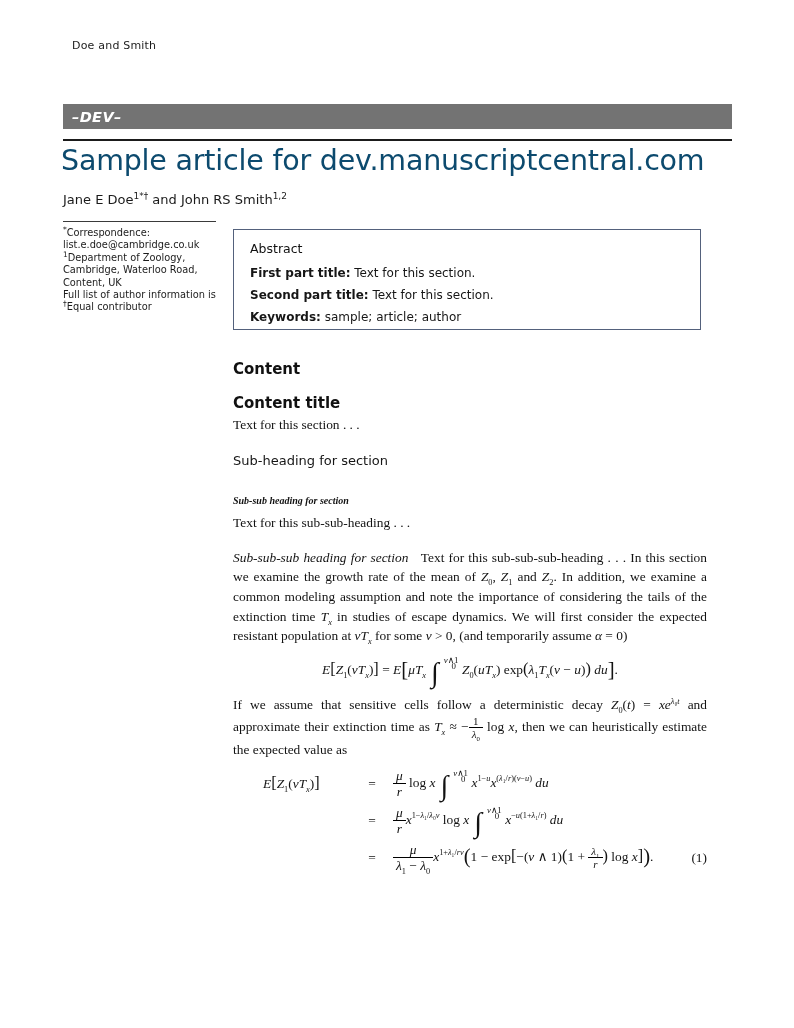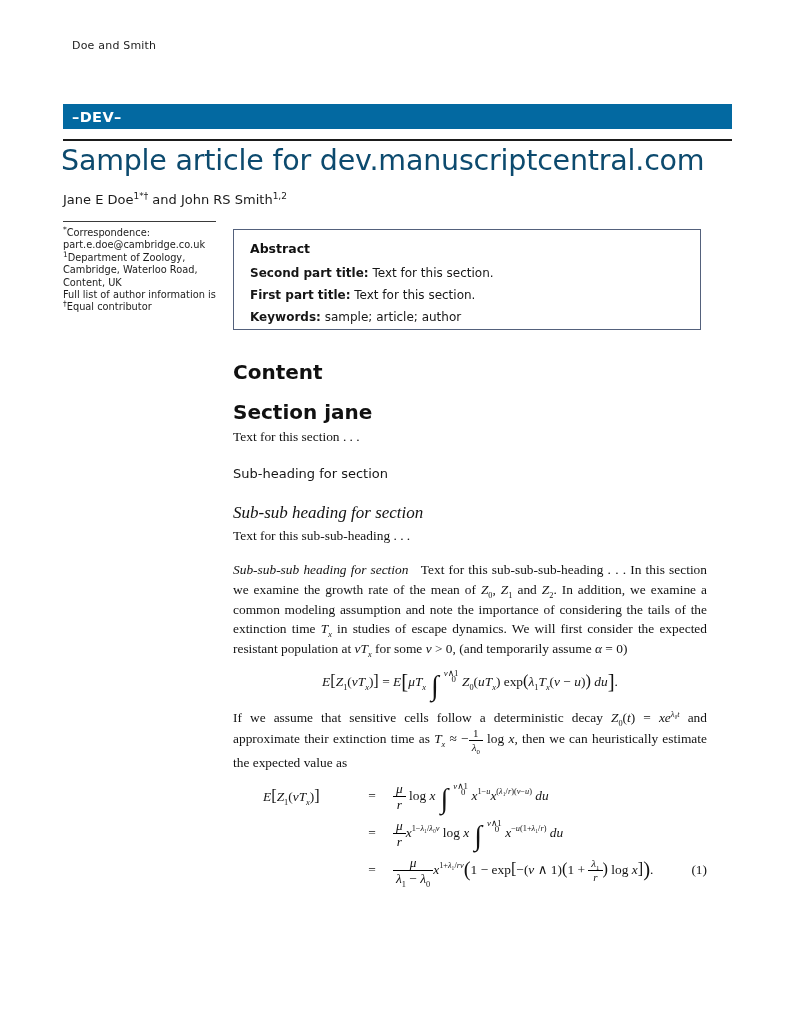--- a/index.html
+++ b/index.html
@@ -41,40 +41,40 @@
     border-top:1.5px solid #3a3a3a; padding-top:5px;
     font-size:9.8px; line-height:12.4px; color:#1b1b1b;
   }
   .sidebar sup { font-size:7.5px; }
 
   .abstract-box {
     position:absolute; left:233px; top:229px; width:468px; height:101px;
     box-sizing:border-box; border:1px solid #53617c;
     padding:11px 16px 0 16px;
   }
-  .abs-heading { font-weight:bold; font-size:12.5px; margin-bottom:10px; color:#111; }
+  .abs-heading { font-weight:normal; font-size:12.5px; margin-bottom:10px; color:#111; }
   .abs-row { font-size:12px; margin-bottom:8px; color:#161616; }
   .abs-label { font-weight:bold; }
 
   .main {
     position:absolute; left:233px; top:360px; width:474px;
     font-family:"Liberation Serif","DejaVu Serif",serif;
     font-size:13.4px; line-height:19.6px; color:#121212;
   }
   .h-a {
-    font-family:"DejaVu Sans", sans-serif; font-size:20px; font-weight:bold;
+    font-family:"DejaVu Sans", sans-serif; font-size:15px; font-weight:bold;
     margin:0 0 2px 0; color:#111; line-height:1.25;
   }
   .h-a.mt { margin-top:15px; }
   .h-b {
     font-family:"DejaVu Sans", sans-serif; font-size:13px; font-weight:normal;
     margin:17px 0 20px 0; color:#161616;
   }
   .h-c {
-    font-style:italic; font-weight:normal; font-size:17px;
+    font-style:italic; font-weight:bold; font-size:10px;
     margin:17px 0 3px 0;
   }
   .main p { margin:0; text-align:justify; }
   .main p.gap { margin-top:15px; }
 
   
   .frac { display:inline-block; vertical-align:middle; text-align:center; line-height:1.12; }
   .frac .n { display:block; border-bottom:1px solid #000; padding:0 3px; }
   .frac .d { display:block; padding:0 3px; }
   .frac.sm { font-size:0.82em; }
@@ -97,61 +97,61 @@
   .eq-rhs { flex:0 0 auto; }
   .eq-no  { margin-left:auto; flex:0 0 auto; }
 </style>
 </head>
 <body>
 
 <div class="page">
 
   <div class="running-head">Doe and Smith</div>
 
-  <div class="banner" style="background-color: #0369a1;">
+  <div class="banner" style="background-color: #737373; font-style: italic;">
     <span class="banner-label">–DEV–</span>
   </div>
 
   <div class="title-rule"></div>
 
   <h1 class="title">Sample article for dev.manuscriptcentral.com</h1>
 
   <div class="authors">Jane E Doe<sup>1*†</sup> and John RS Smith<sup>1,2</sup></div>
 
   <aside class="sidebar">
     <div><sup>*</sup>Correspondence:</div>
-    <div>part.e.doe@cambridge.co.uk</div>
+    <div>list.e.doe@cambridge.co.uk</div>
     <div><sup>1</sup>Department of Zoology,</div>
     <div>Cambridge, Waterloo Road,</div>
     <div>Content, UK</div>
     <div>Full list of author information is</div>
     <div><sup>†</sup>Equal contributor</div>
   </aside>
 
   <section class="abstract-box" style="border-color: rgb(83, 97, 124);">
     <div class="abs-heading">Abstract</div>
     <div class="abs-row">
-      <span class="abs-label">Second part title:</span>
+      <span class="abs-label">First part title:</span>
       <span>Text for this section.</span>
     </div>
     <div class="abs-row">
-      <span class="abs-label">First part title:</span>
+      <span class="abs-label">Second part title:</span>
       <span>Text for this section.</span>
     </div>
     <div class="abs-row">
       <span class="abs-label">Keywords:</span>
       <span>sample; article; author</span>
     </div>
   </section>
 
   <main class="main">
 
     <h2 class="h-a">Content</h2>
 
-    <h2 class="h-a mt">Section jane</h2>
+    <h2 class="h-a mt">Content title</h2>
     <p>Text for this section . . .</p>
 
     <div class="h-b">Sub-heading for section</div>
 
     <div class="h-c">Sub-sub heading for section</div>
     <p>Text for this sub-sub-heading . . .</p>
 
     <p class="gap"><i>Sub-sub-sub heading for section</i>&nbsp;&nbsp; Text for this sub-sub-sub-heading . . . In this section we examine the growth rate of the mean of <i>Z</i><sub>0</sub>, <i>Z</i><sub>1</sub> and <i>Z</i><sub>2</sub>. In addition, we examine a common modeling assumption and note the importance of considering the tails of the extinction time <i>T<sub>x</sub></i> in studies of escape dynamics. We will first consider the expected resistant population at <i>vT<sub>x</sub></i> for some <i>v</i> &gt; 0, (and temporarily assume <i>α</i> = 0)</p>
 
     <div class="eq-display"><i>E</i><span class="d1">[</span><i>Z</i><sub>1</sub>(<i>vT<sub>x</sub></i>)<span class="d1">]</span> = <i>E</i><span class="d2">[</span><i>μT<sub>x</sub></i><span class="intg">∫</span><span class="ilims">

